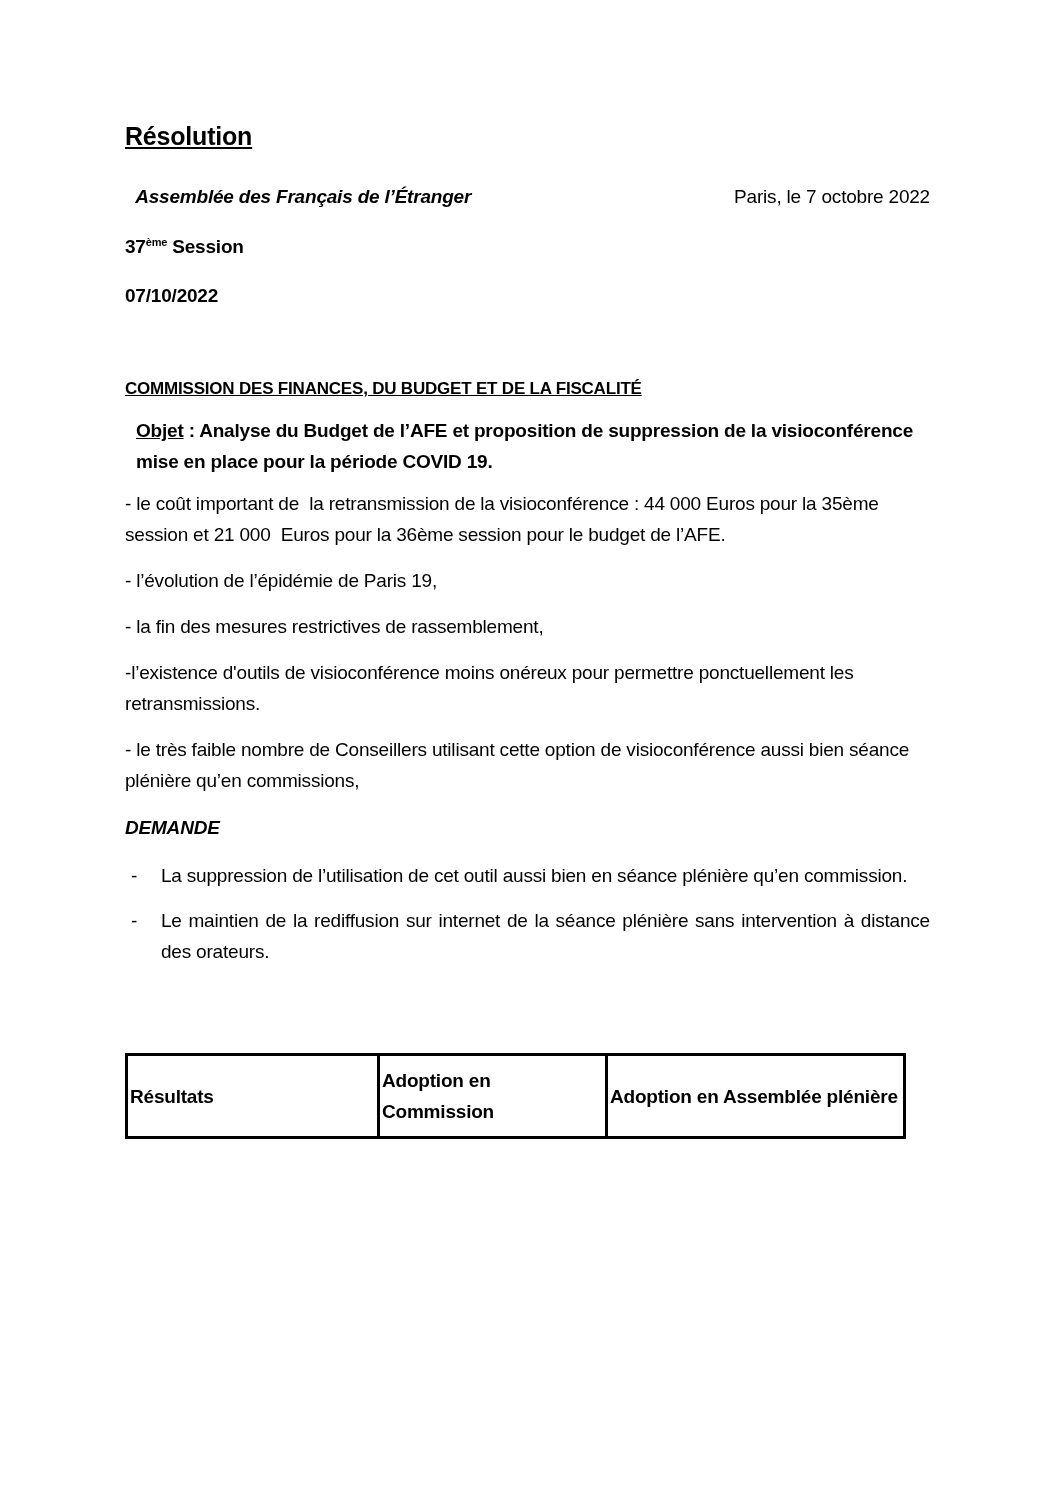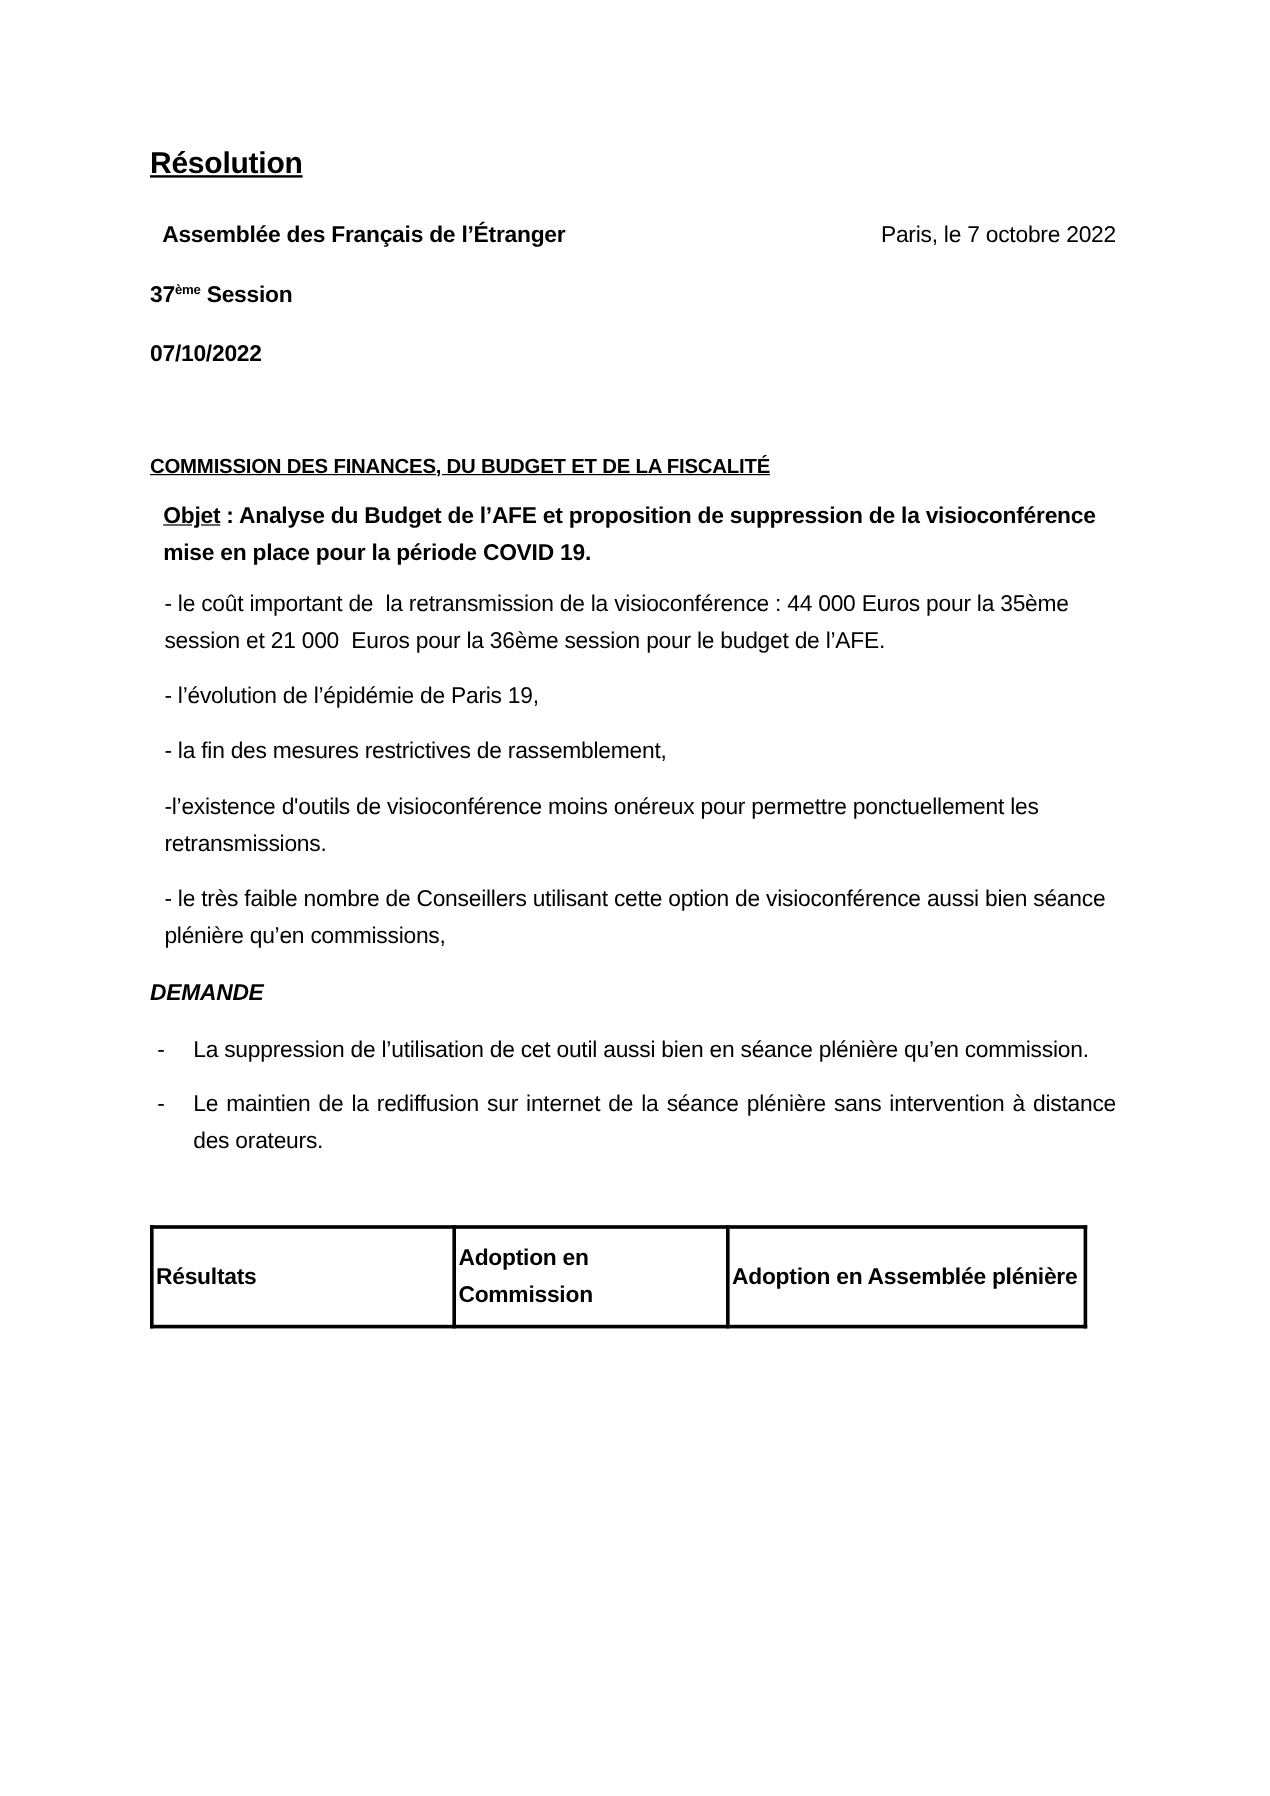--- a/index.html
+++ b/index.html
@@ -27,42 +27,42 @@
     font-weight: 700;
     text-decoration: underline;
     margin: 0 0 29px 0;
   }
   .header-row {
     display: flex;
     justify-content: space-between;
     align-items: baseline;
     margin: 0 0 19px 0;
   }
-  .org-name { font-weight: 700; white-space: pre-wrap; }
+  .org-name { font-weight: 700; white-space: pre-wrap; font-style: italic; }
   .session-line { font-weight: 700; margin: 0 0 18px 0; }
   .session-line sup { font-size: 11px; line-height: 0; vertical-align: super; }
   .date-line { font-weight: 700; margin: 0; }
   .commission-heading {
     margin: 62px 0 0 0;
     text-align: left;
     font-size: 17px;
     font-weight: 700;
   }
   .avis-line { font-weight: 700; margin: 62px 0 17px 0; }
   .objet-par { font-weight: 700; margin: 11px; }
   .considerant-heading { font-weight: 700; margin: 61px 0 17px 0; white-space: pre-wrap; }
-  .consideration { margin: 0 0 15px 12px; white-space: pre-wrap; }
+  .consideration { margin: 0 0 15px 0; white-space: pre-wrap; }
   .demande-heading { font-weight: 700; margin: 16px 0 17px 0; font-style: italic; }
   .demande-item { display: flex; margin: 0 0 14px 0; }
   .demande-item .marker { flex: none; width: 36px; padding-left: 6px; box-sizing: border-box; }
   .demande-item .item-text { flex: 1 1 auto; text-align: justify; }
   table.results {
     border-collapse: collapse;
     table-layout: fixed;
-    margin-top: 54px;
+    margin-top: 86px;
   }
   table.results td {
     border: 3px solid #000000;
     height: 80px;
     vertical-align: middle;
     font-weight: 700;
     padding: 0 2px;
     overflow: hidden;
   }
   td.c1 { width: 245px; }

